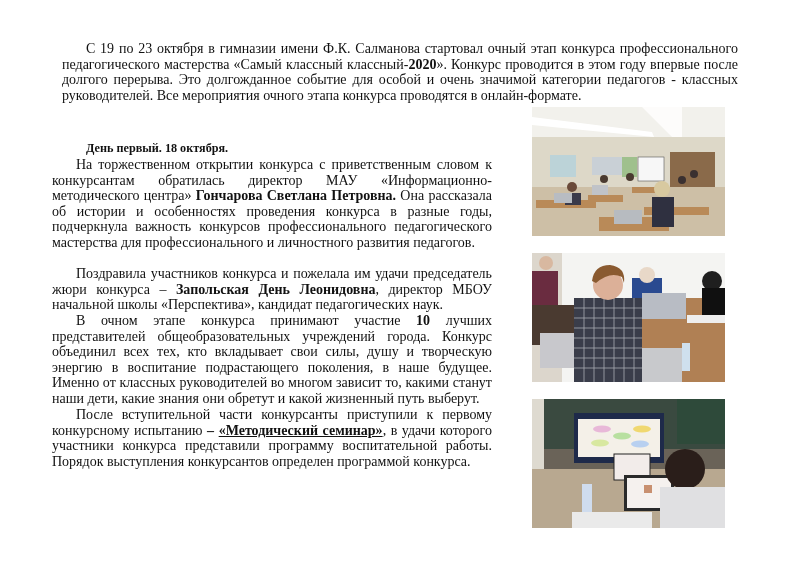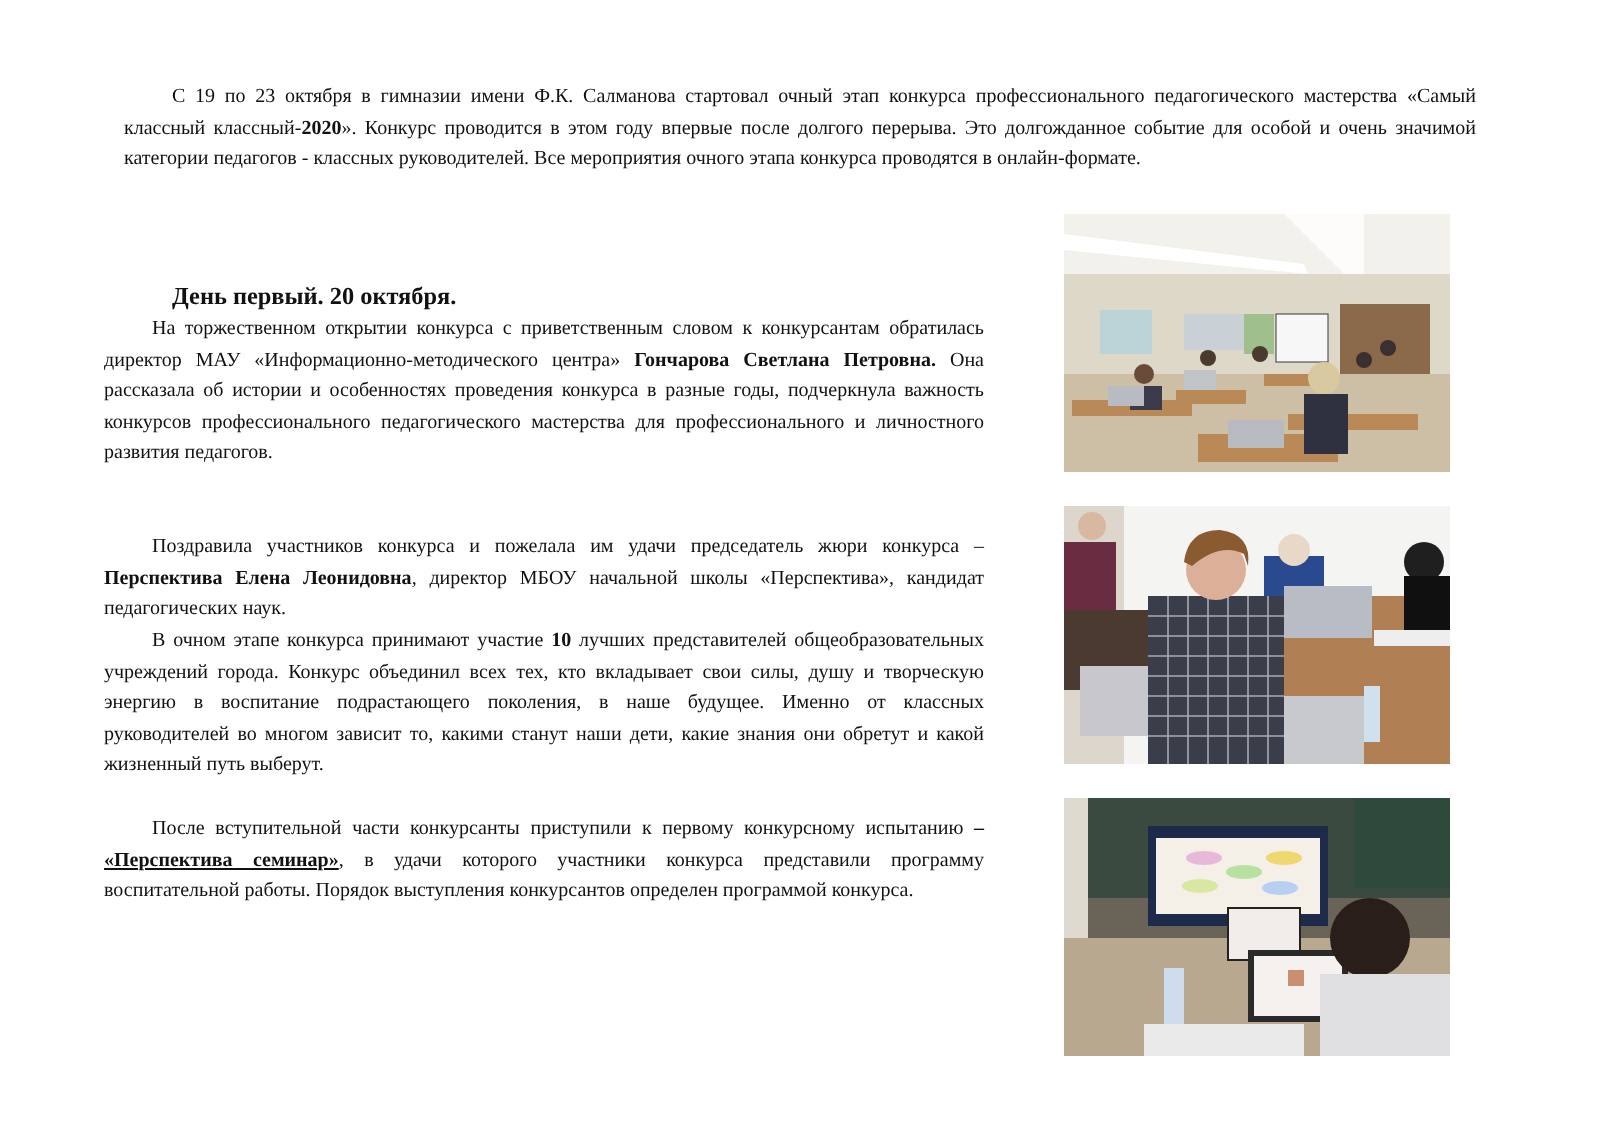--- a/index.html
+++ b/index.html
@@ -1,41 +1,41 @@
 <!DOCTYPE html>
 <html><head>
 <meta charset="utf-8">
 <style>
   html, body { margin: 0; padding: 0; background: #ffffff; }
   body { width: 800px; height: 566px; position: relative; overflow: hidden;
          font-family: "Liberation Serif", "DejaVu Serif", serif; color: #111; }
-  .p { position: absolute; font-size: 10px; line-height: 15.6px; margin: 0; text-align: justify; }
+  .p { position: absolute; font-size: 14px; line-height: 15.6px; margin: 0; text-align: justify; }
   .intro { left: 62px; top: 41px; width: 676px; }
   .col { left: 52px; width: 440px; }
   .indent { text-indent: 24px; }
   .heading { position: absolute; left: 86px; top: 141px; font-weight: bold; font-size: 12.2px; }
   b, .b { font-weight: bold; }
   .u { text-decoration: underline; font-weight: bold; }
   .photo { position: absolute; left: 532px; width: 193px; height: 129px; overflow: hidden; }
   .photo svg { display: block; width: 100%; height: 100%; }
 </style>
 </head>
 <body>
 
 <p class="p intro indent"><span>С 19 по 23 октября в гимназии имени Ф.К. Салманова стартовал очный этап конкурса профессионального педагогического мастерства «Самый классный классный-</span><b>2020</b><span>». Конкурс проводится в этом году впервые после долгого перерыва. Это долгожданное событие для особой и очень значимой категории педагогов - классных руководителей. Все мероприятия очного этапа конкурса проводятся в онлайн-формате.</span></p>
 
-<div class="heading">День первый. 20 октября.</div>
+<div class="heading">День первый. 18 октября.</div>
 
 <p class="p col indent" style="top:157px;"><span>На торжественном открытии конкурса с приветственным словом к конкурсантам обратилась директор МАУ «Информационно-методического центра» </span><b>Гончарова Светлана Петровна.</b><span> Она рассказала об истории и особенностях проведения конкурса в разные годы, подчеркнула важность конкурсов профессионального педагогического мастерства для профессионального и личностного развития педагогов.</span></p>
 
-<p class="p col indent" style="top:266px;"><span>Поздравила участников конкурса и пожелала им удачи председатель жюри конкурса – </span><b>Перспектива Елена Леонидовна</b><span>, директор МБОУ начальной школы «Перспектива», кандидат педагогических наук.</span></p>
+<p class="p col indent" style="top:266px;"><span>Поздравила участников конкурса и пожелала им удачи председатель жюри конкурса – </span><b>Запольская День Леонидовна</b><span>, директор МБОУ начальной школы «Перспектива», кандидат педагогических наук.</span></p>
 
 <p class="p col indent" style="top:313px;"><span>В очном этапе конкурса принимают участие </span><b>10</b><span> лучших представителей общеобразовательных учреждений города. Конкурс объединил всех тех, кто вкладывает свои силы, душу и творческую энергию в воспитание подрастающего поколения, в наше будущее. Именно от классных руководителей во многом зависит то, какими станут наши дети, какие знания они обретут и какой жизненный путь выберут.</span></p>
 
-<p class="p col indent" style="top:407px;"><span>После вступительной части конкурсанты приступили к первому конкурсному испытанию </span><b>– </b><span class="u">«Перспектива семинар»</span><span>, в удачи которого участники конкурса представили программу воспитательной работы. Порядок выступления конкурсантов определен программой конкурса.</span></p>
+<p class="p col indent" style="top:407px;"><span>После вступительной части конкурсанты приступили к первому конкурсному испытанию </span><b>– </b><span class="u">«Методический семинар»</span><span>, в удачи которого участники конкурса представили программу воспитательной работы. Порядок выступления конкурсантов определен программой конкурса.</span></p>
 
 <div class="photo" style="top:107px;">
   <svg viewBox="0 0 193 129" preserveAspectRatio="none">
     <rect width="193" height="129" fill="#e8e4da"></rect>
     <rect width="193" height="30" fill="#f2f1ec"></rect>
     <polygon points="0,10 120,25 122,30 0,18" fill="#ffffff"></polygon>
     <polygon points="110,0 150,0 150,30 140,30" fill="#ffffff" opacity="0.8"></polygon>
     <rect x="0" y="30" width="193" height="50" fill="#ddd8c8"></rect>
     <rect x="18" y="48" width="26" height="22" fill="#bcd3d8"></rect>
     <rect x="60" y="50" width="30" height="18" fill="#c9d0d6"></rect>

